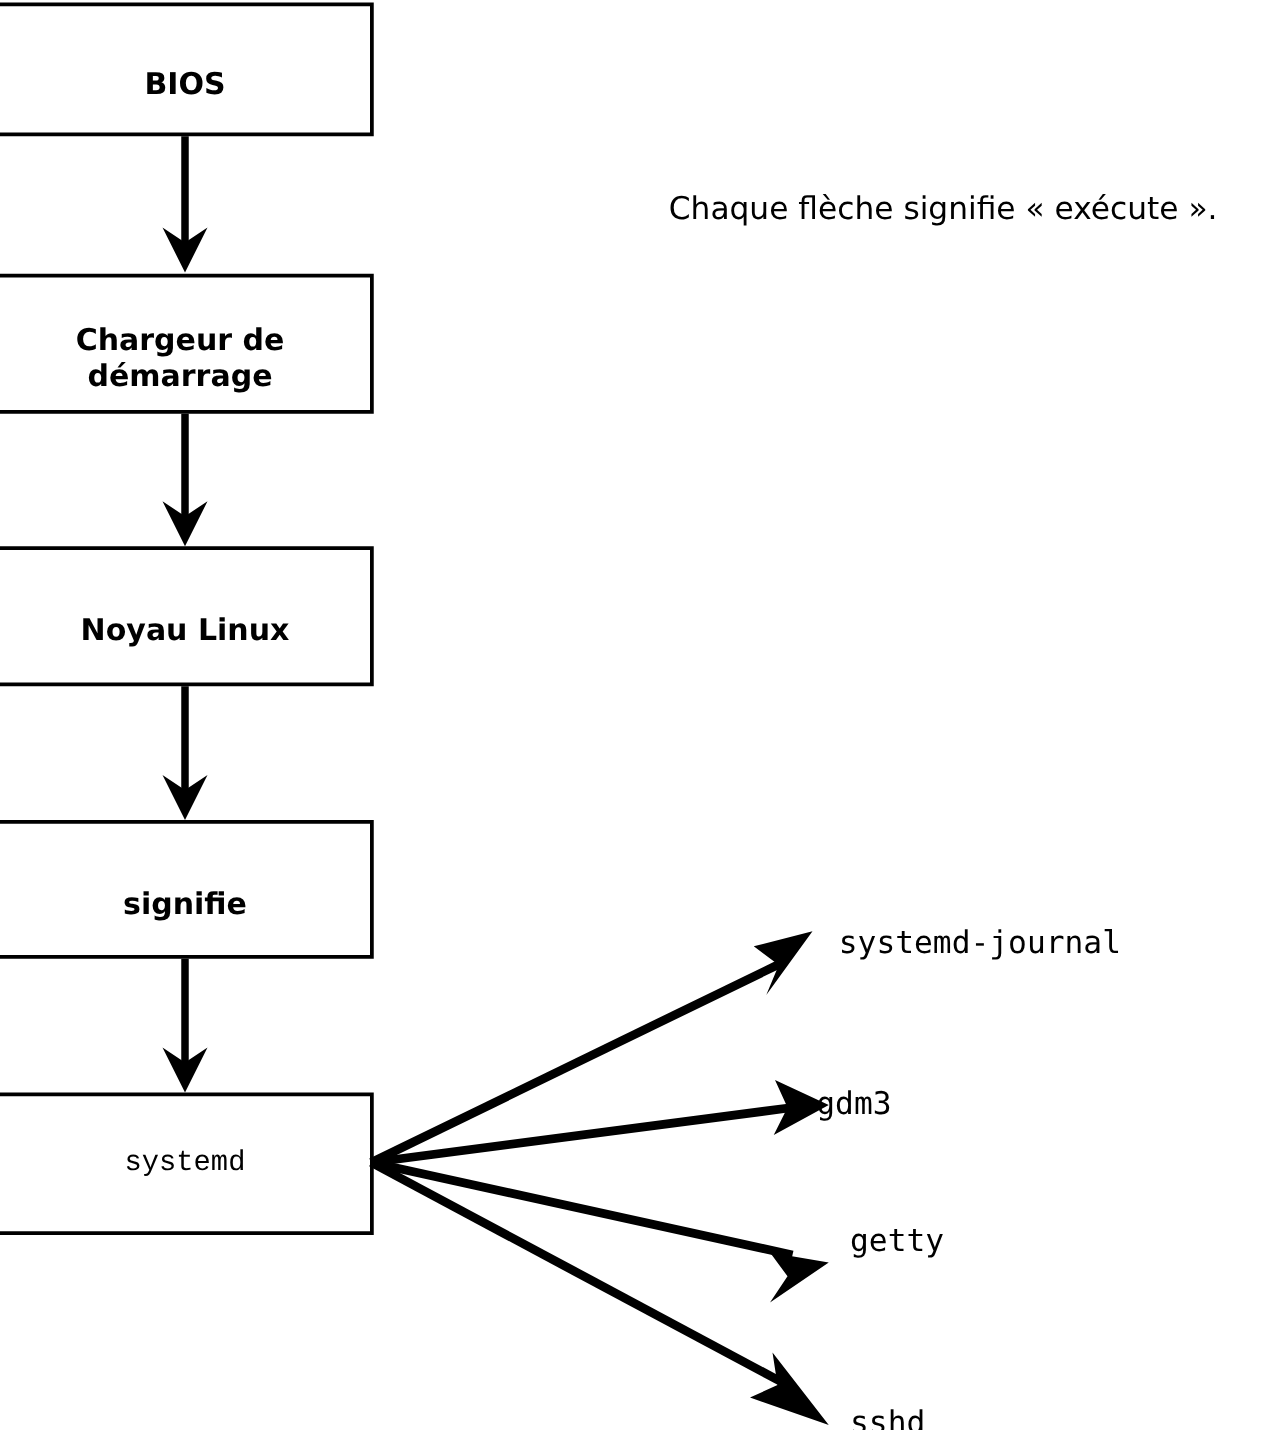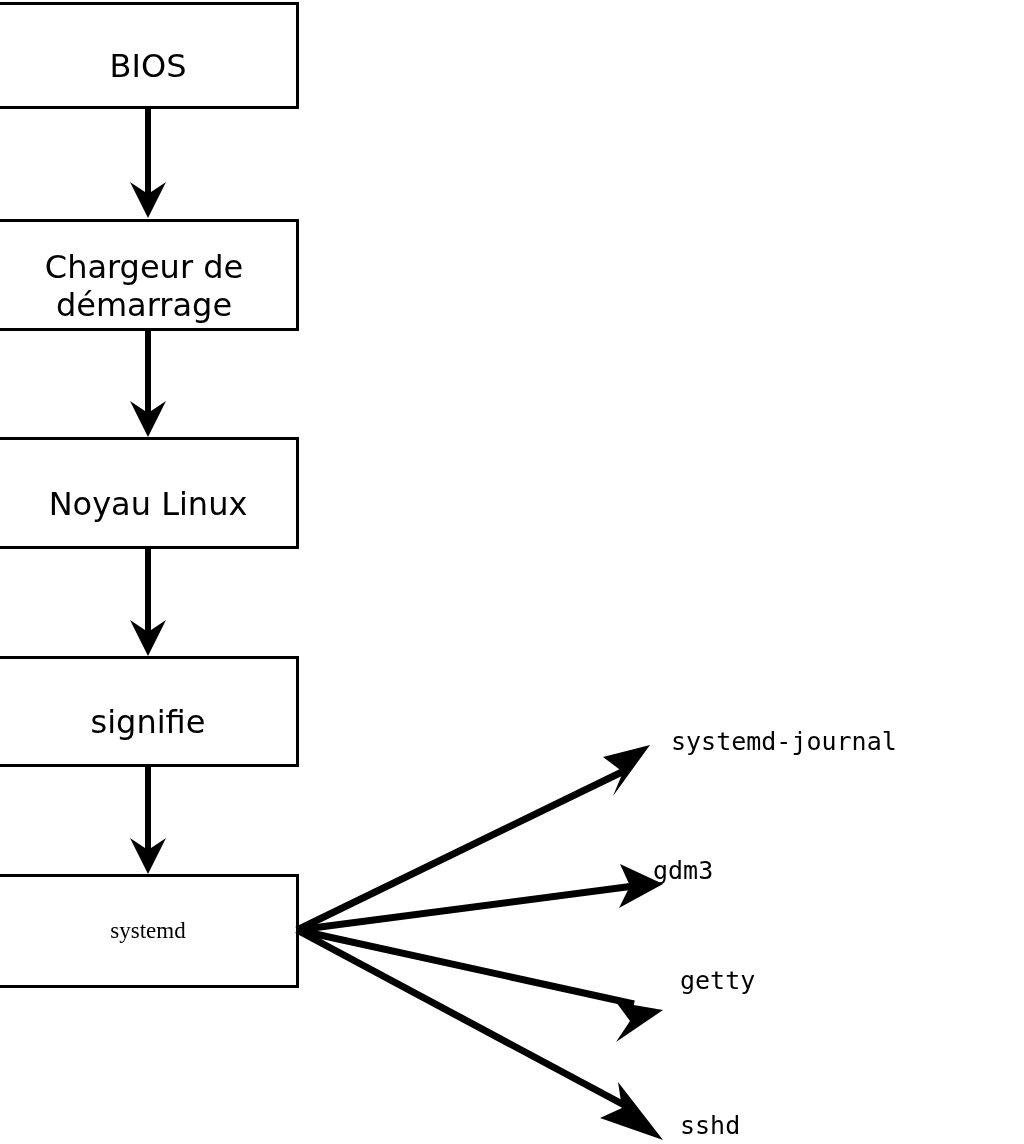--- a/index.html
+++ b/index.html
@@ -37,26 +37,26 @@
     text-align: center;
     line-height: 1.18;
   }
   .box-label {
     display: block;
     white-space: pre-line;
   }
 
   .box-sans .box-label {
     font-family: "DejaVu Sans", sans-serif;
-    font-size: 32px;
-    font-weight: 400;
+    font-size: 24px;
+    font-weight: 700;
     margin-top: 23px;
   }
   .box-mono .box-label {
-    font-family: Liberation Serif, serif;
+    font-family: Liberation Mono, monospace;
     font-size: 23px;
     font-weight: 400;
   }
 
   
   #box-bios        { left: -3px; top: 2px;   width: 302px; height: 107px; }
   #box-bootloader  { left: -3px; top: 219px; width: 302px; height: 112px; }
   #box-kernel      { left: -3px; top: 437px; width: 302px; height: 112px; }
   #box-initramfs   { left: -3px; top: 656px; width: 302px; height: 111px; }
   #box-systemd     { left: -3px; top: 874px; width: 302px; height: 114px; }
@@ -75,20 +75,21 @@
   }
 
   
   .mono-label {
     position: absolute;
     font-family: "DejaVu Sans Mono", monospace;
     font-size: 25px;
     font-weight: 400;
     white-space: pre;
     color: #000000;
+    margin-top: 12px;
   }
   .sans-note {
     position: absolute;
     font-family: "DejaVu Sans", sans-serif;
     font-size: 25px;
     font-weight: 400;
     white-space: pre;
     color: #000000;
   }
 
@@ -169,14 +170,15 @@
   </svg>
 
   <div class="mono-label" id="label-systemd-journal">systemd-journal</div>
 
   <div class="mono-label" id="label-gdm3">gdm3</div>
 
   <div class="mono-label" id="label-getty">getty</div>
 
   <div class="mono-label" id="label-sshd">sshd</div>
 
+  <div class="sans-note" id="note-arrow-meaning">Chaque flèche signifie « exécute ».</div>
 
 </div>
 
 </body></html>

